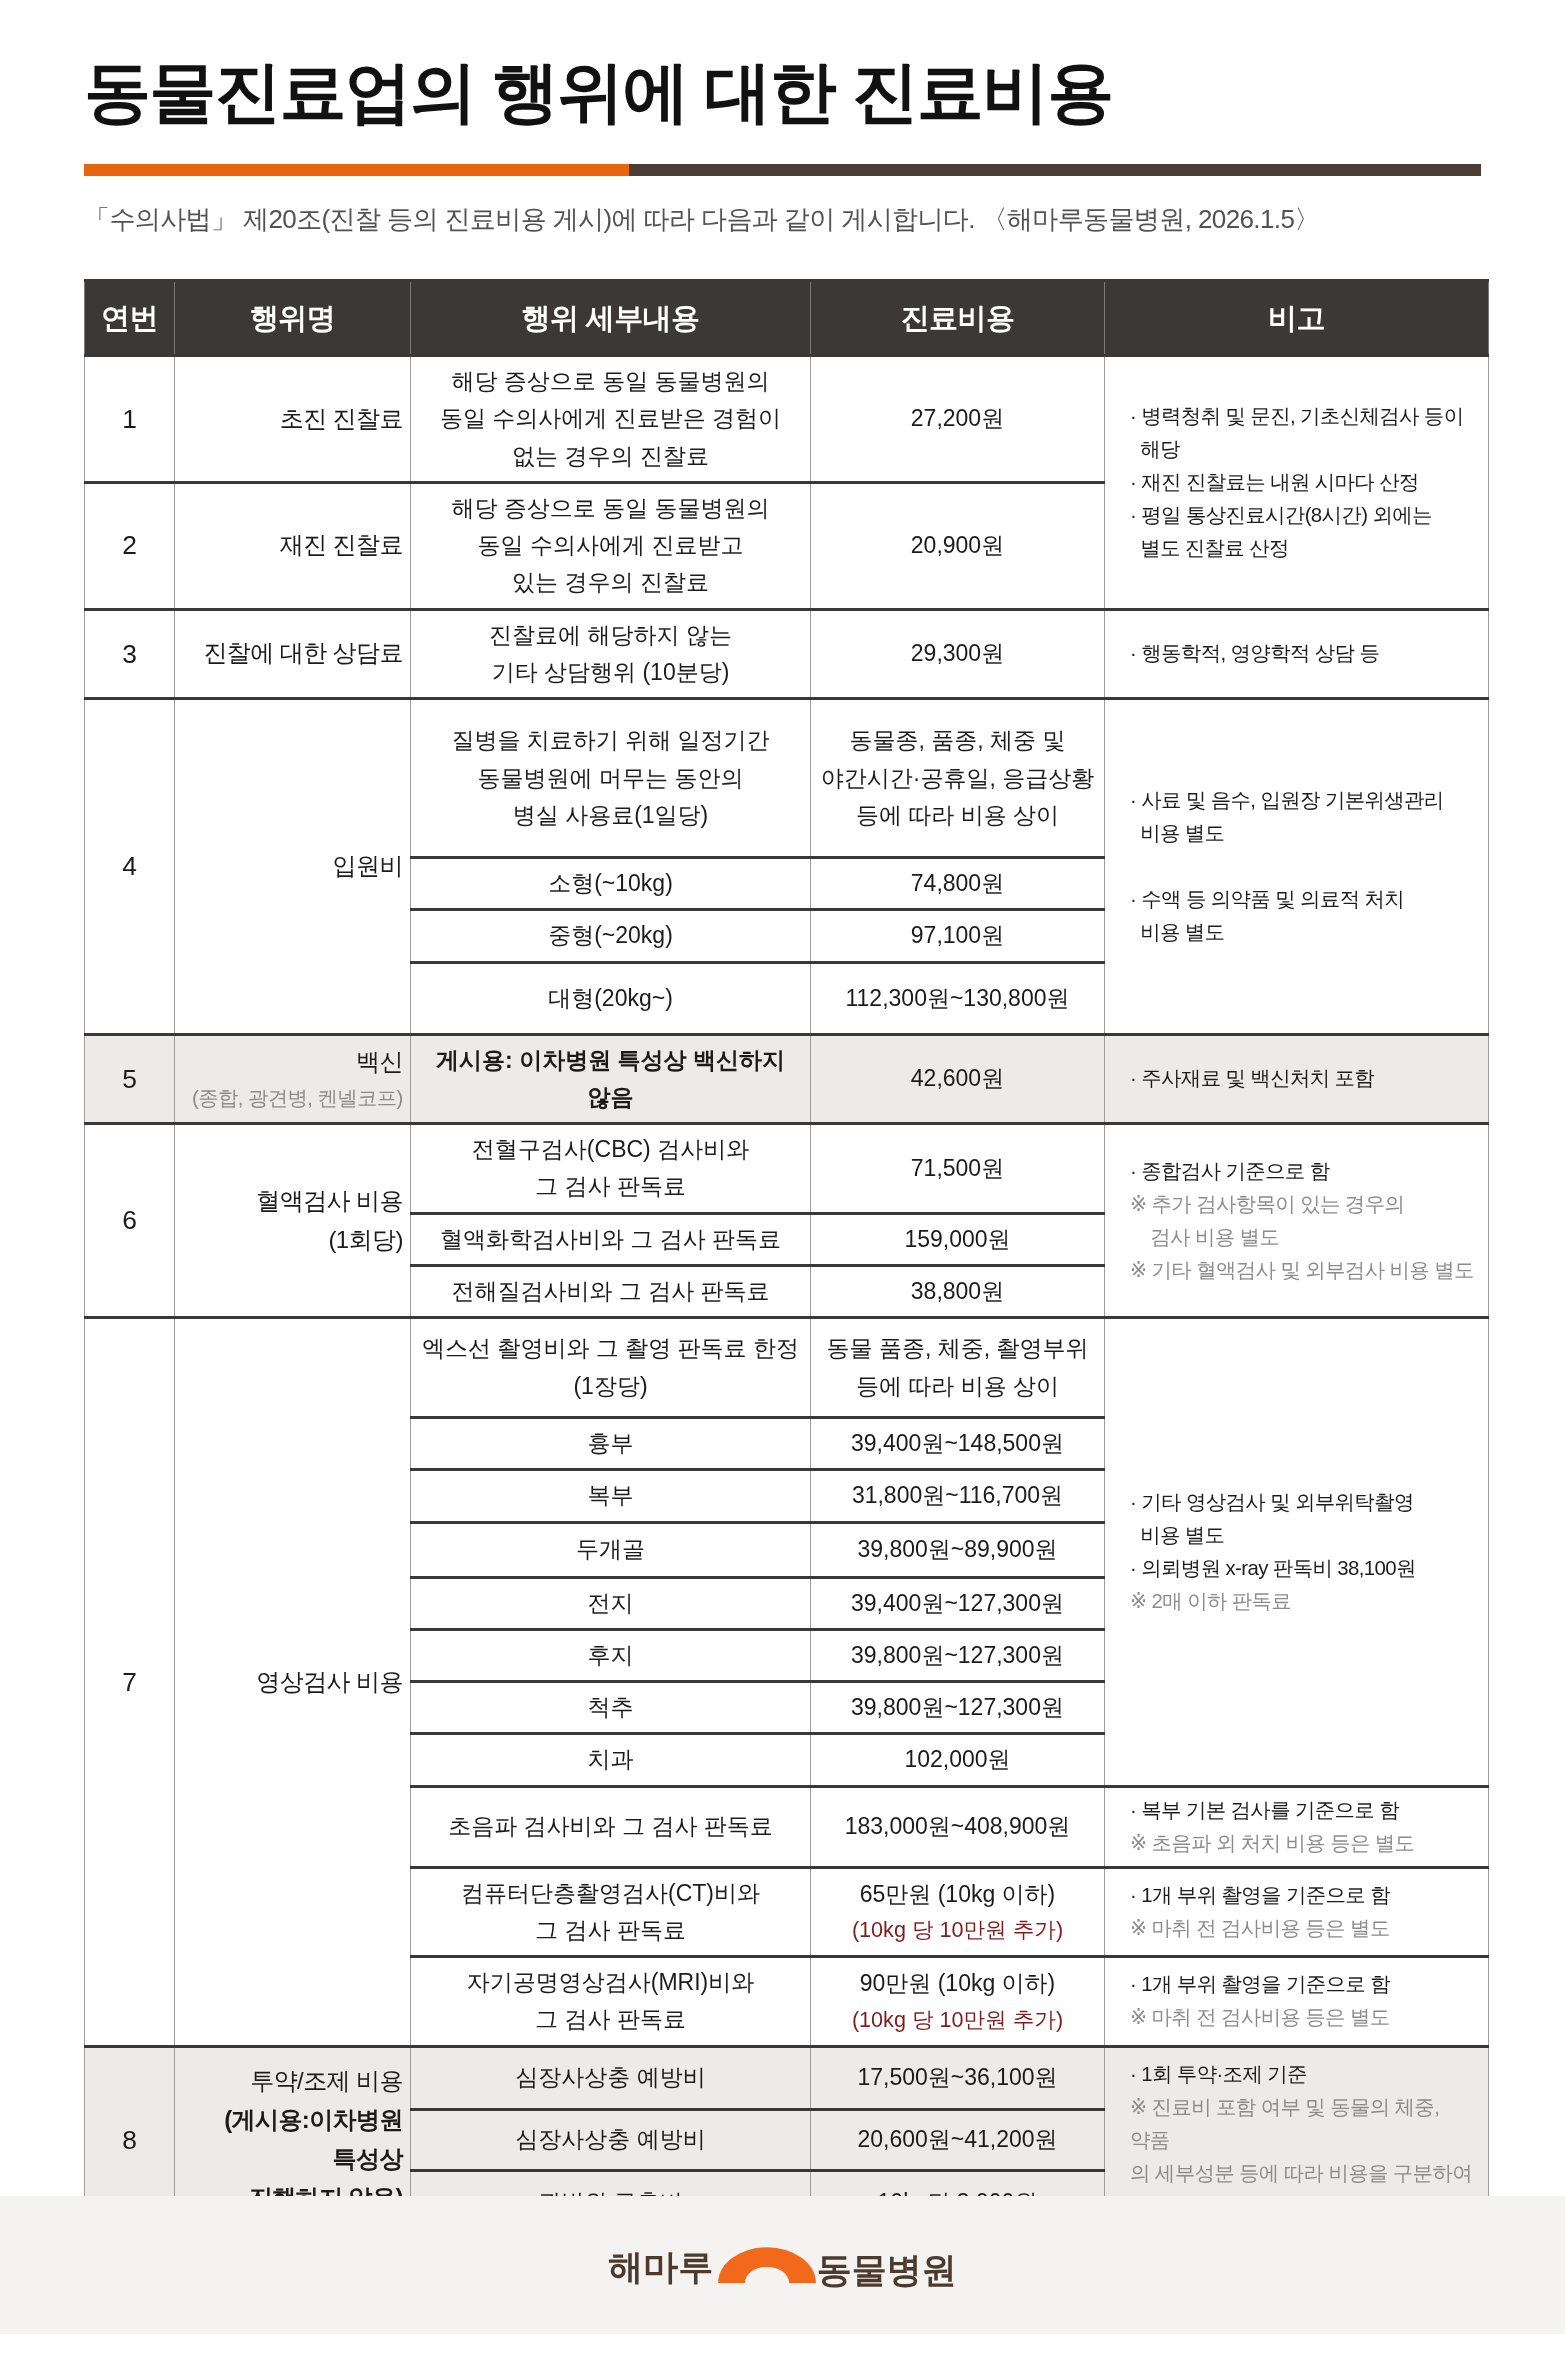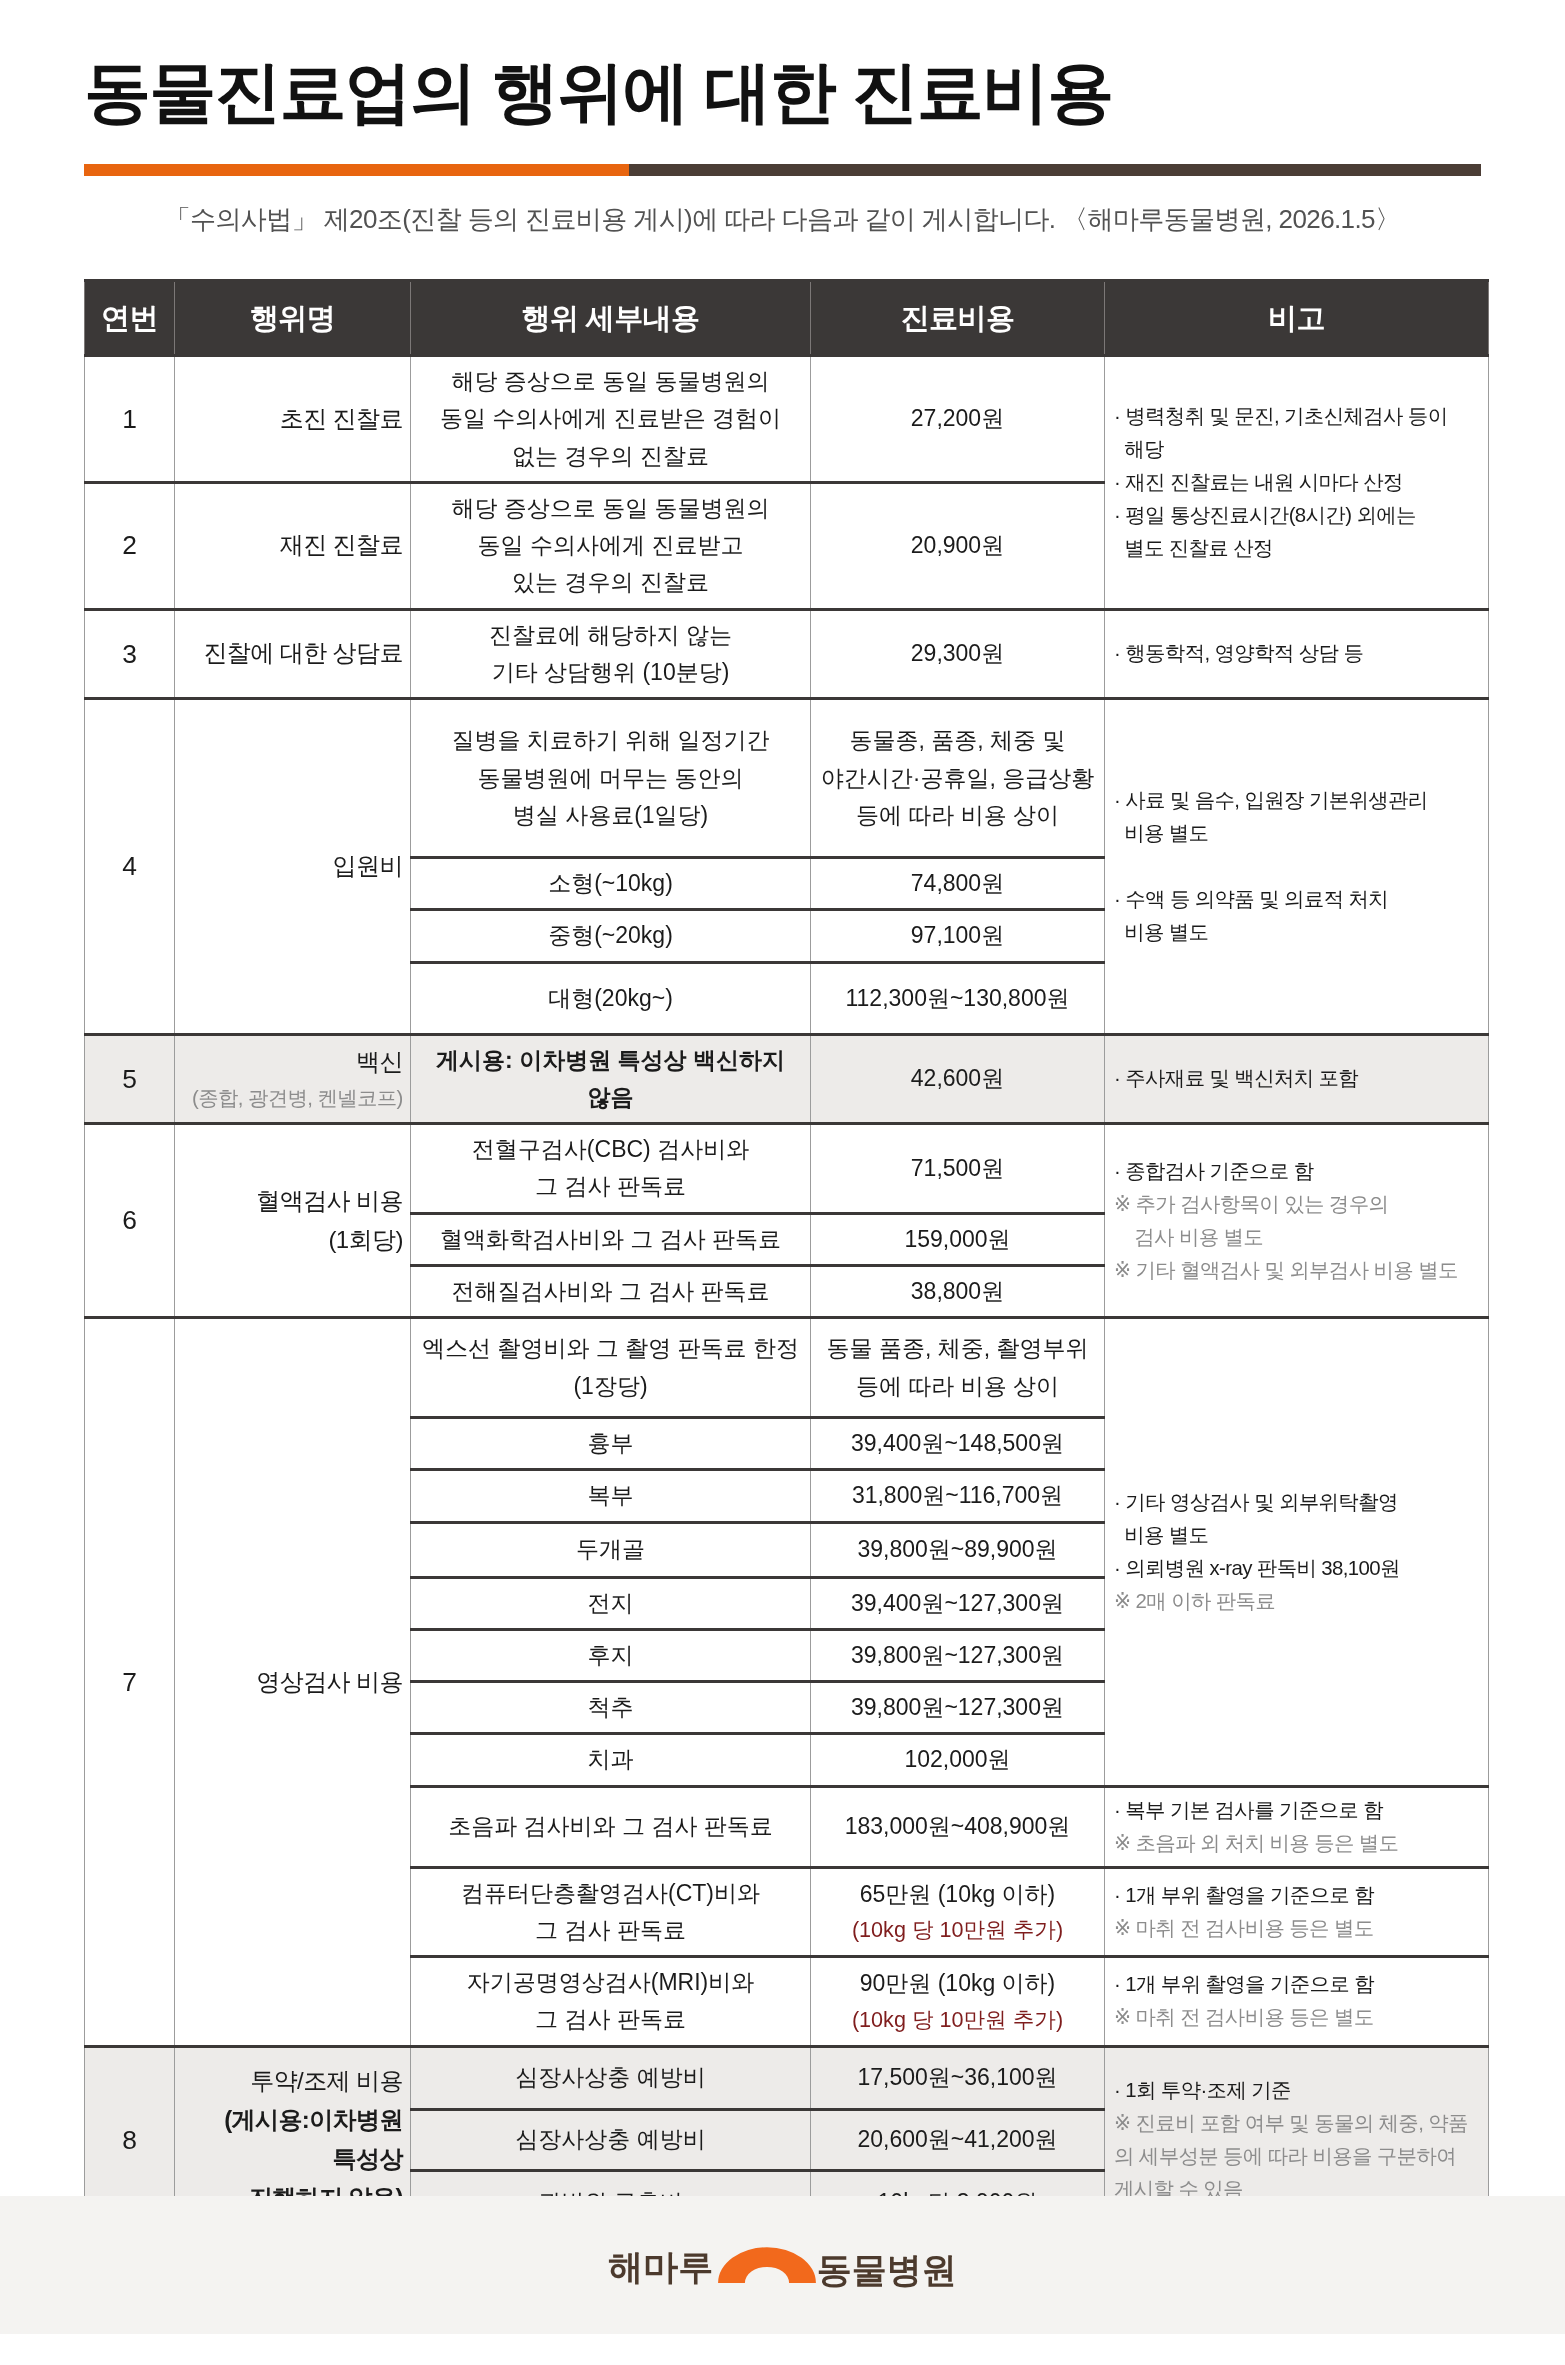--- a/index.html
+++ b/index.html
@@ -24,21 +24,21 @@
     margin:30px 84px 0 84px;
     height:12px;
     display:flex;
   }
   .title-bar .seg-orange{width:545px;height:100%;background:#e8650f;}
   .title-bar .seg-brown{flex:1;height:100%;background:#4b3d35;}
   .subtitle{
     margin:26.4px 84px 0 84px;
     font-size:26px;
     color:#525252;
-    text-align:center;
+    text-align:left;
     letter-spacing:-0.6px;
   }
   table.price-table{
     margin:42px 48px 0 84px;
     width:1404px;
     border-collapse:collapse;
     table-layout:fixed;
   }
   .price-table th,.price-table td{
     border-top:3.6px solid #3b3837;
@@ -61,21 +61,21 @@
     font-weight:700;
     border-left:1.2px solid #7c7877;
     border-right:1.2px solid #7c7877;
     letter-spacing:-0.6px;
   }
   .price-table td.no-cell{font-size:26.4px;font-weight:400;}
   .price-table td.name-cell{font-size:24px;letter-spacing:-0.6px;text-align:right;}
   .price-table td.note-cell{
     text-align:left;
     font-size:20.4px;
-    padding-left:9px;
+    padding-left:25px;
     padding-right:8.4px;
     line-height:1.62;
     letter-spacing:-0.6px;
   }
   .gray-text{color:#8c8c8c;}
   .bold-text{font-weight:700;}
   .hl td{background:#edebe9;}
   .sub-small{display:block;font-size:20.4px;color:#8c8c8c;letter-spacing:-0.6px;}
   .price-sub{display:block;font-size:21.6px;color:#7f1d1d;}
   .footer{

